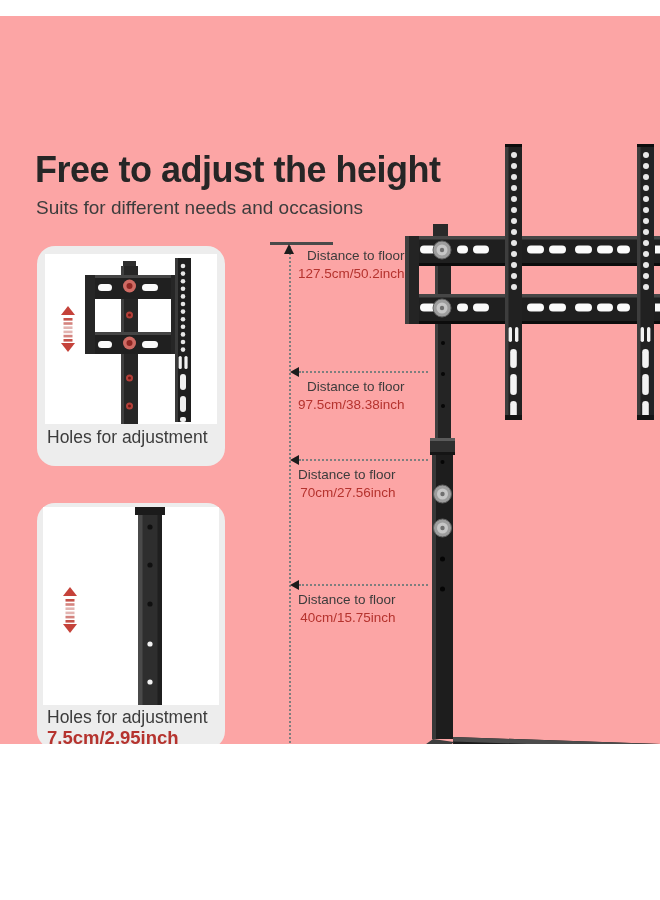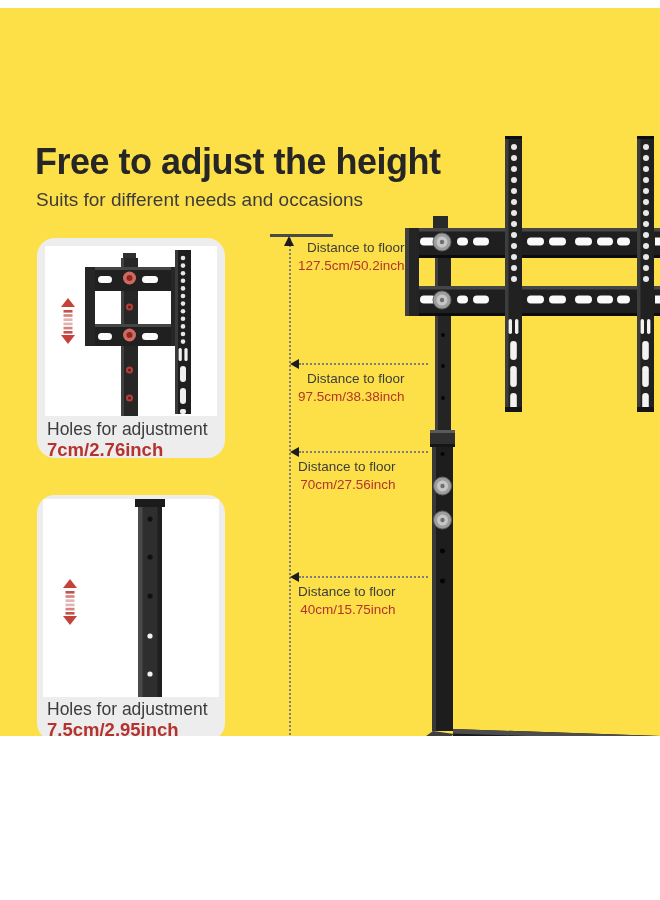--- a/index.html
+++ b/index.html
@@ -1,19 +1,19 @@
 <!DOCTYPE html>
 <html style="--accent-red: #b5332e; --icon-red: #c5423a; --heading: #262626; --body-text: #3c3c3c; --panel-bg: #ededed; --product-black: #1e1e1e; --dimension-line: #7e7e7e;"><head>
 <meta charset="utf-8">
 <style>
   * { margin:0; padding:0; box-sizing:border-box; }
   html,body { background:#ffffff; }
   .stage {
-    position:relative; width:660px; height:728px; margin:8px auto;
-    background:#fde047; overflow:hidden;
+    position:relative; width:660px; height:728px; margin:16px auto;
+    background:#fca5a5; overflow:hidden;
     font-family:"Liberation Sans", sans-serif;
   }
   .title {
     position:absolute; left:35px; top:134px;
     font-size:36px; font-weight:700; letter-spacing:-0.5px;
     color:var(--heading, #262626); line-height:1.1;
   }
   .subtitle {
     position:absolute; left:36px; top:181px;
     font-size:19px; color:var(--body-text, #3c3c3c); line-height:1.2;
@@ -127,21 +127,20 @@
             <circle cx="138" cy="95.6" r="2.3" fill="#e6e6e6"></circle>
           <rect x="133.6" y="102" width="3.2" height="13" rx="1.6" fill="#f2f2f2"></rect>
           <rect x="139.4" y="102" width="3.2" height="13" rx="1.6" fill="#f2f2f2"></rect>
           <rect x="135" y="120" width="6" height="16" rx="3" fill="#efefef"></rect>
           <rect x="135" y="142" width="6" height="16" rx="3" fill="#efefef"></rect>
           <rect x="135" y="163" width="6" height="5" rx="2" fill="#efefef"></rect>
         </g>
       </svg>
     </div>
     <div class="panel-caption">Holes for adjustment</div>
-    <div class="panel-value">7cm/2.76inch</div>
   </div>
 
   <div class="panel panel2">
     <div class="panel-img img2">
       <svg width="176" height="198" viewBox="0 0 176 198">
         <g>
           <polygon points="27,80 34,89 20,89" fill="#c5423a"></polygon>
           <rect x="22.5" y="92" width="9" height="2.6" fill="#c5524a"></rect>
           <rect x="22.5" y="96.2" width="9" height="2.6" fill="#d4837e"></rect>
           <rect x="22.5" y="100.4" width="9" height="2.6" fill="#e2b3b0"></rect>

